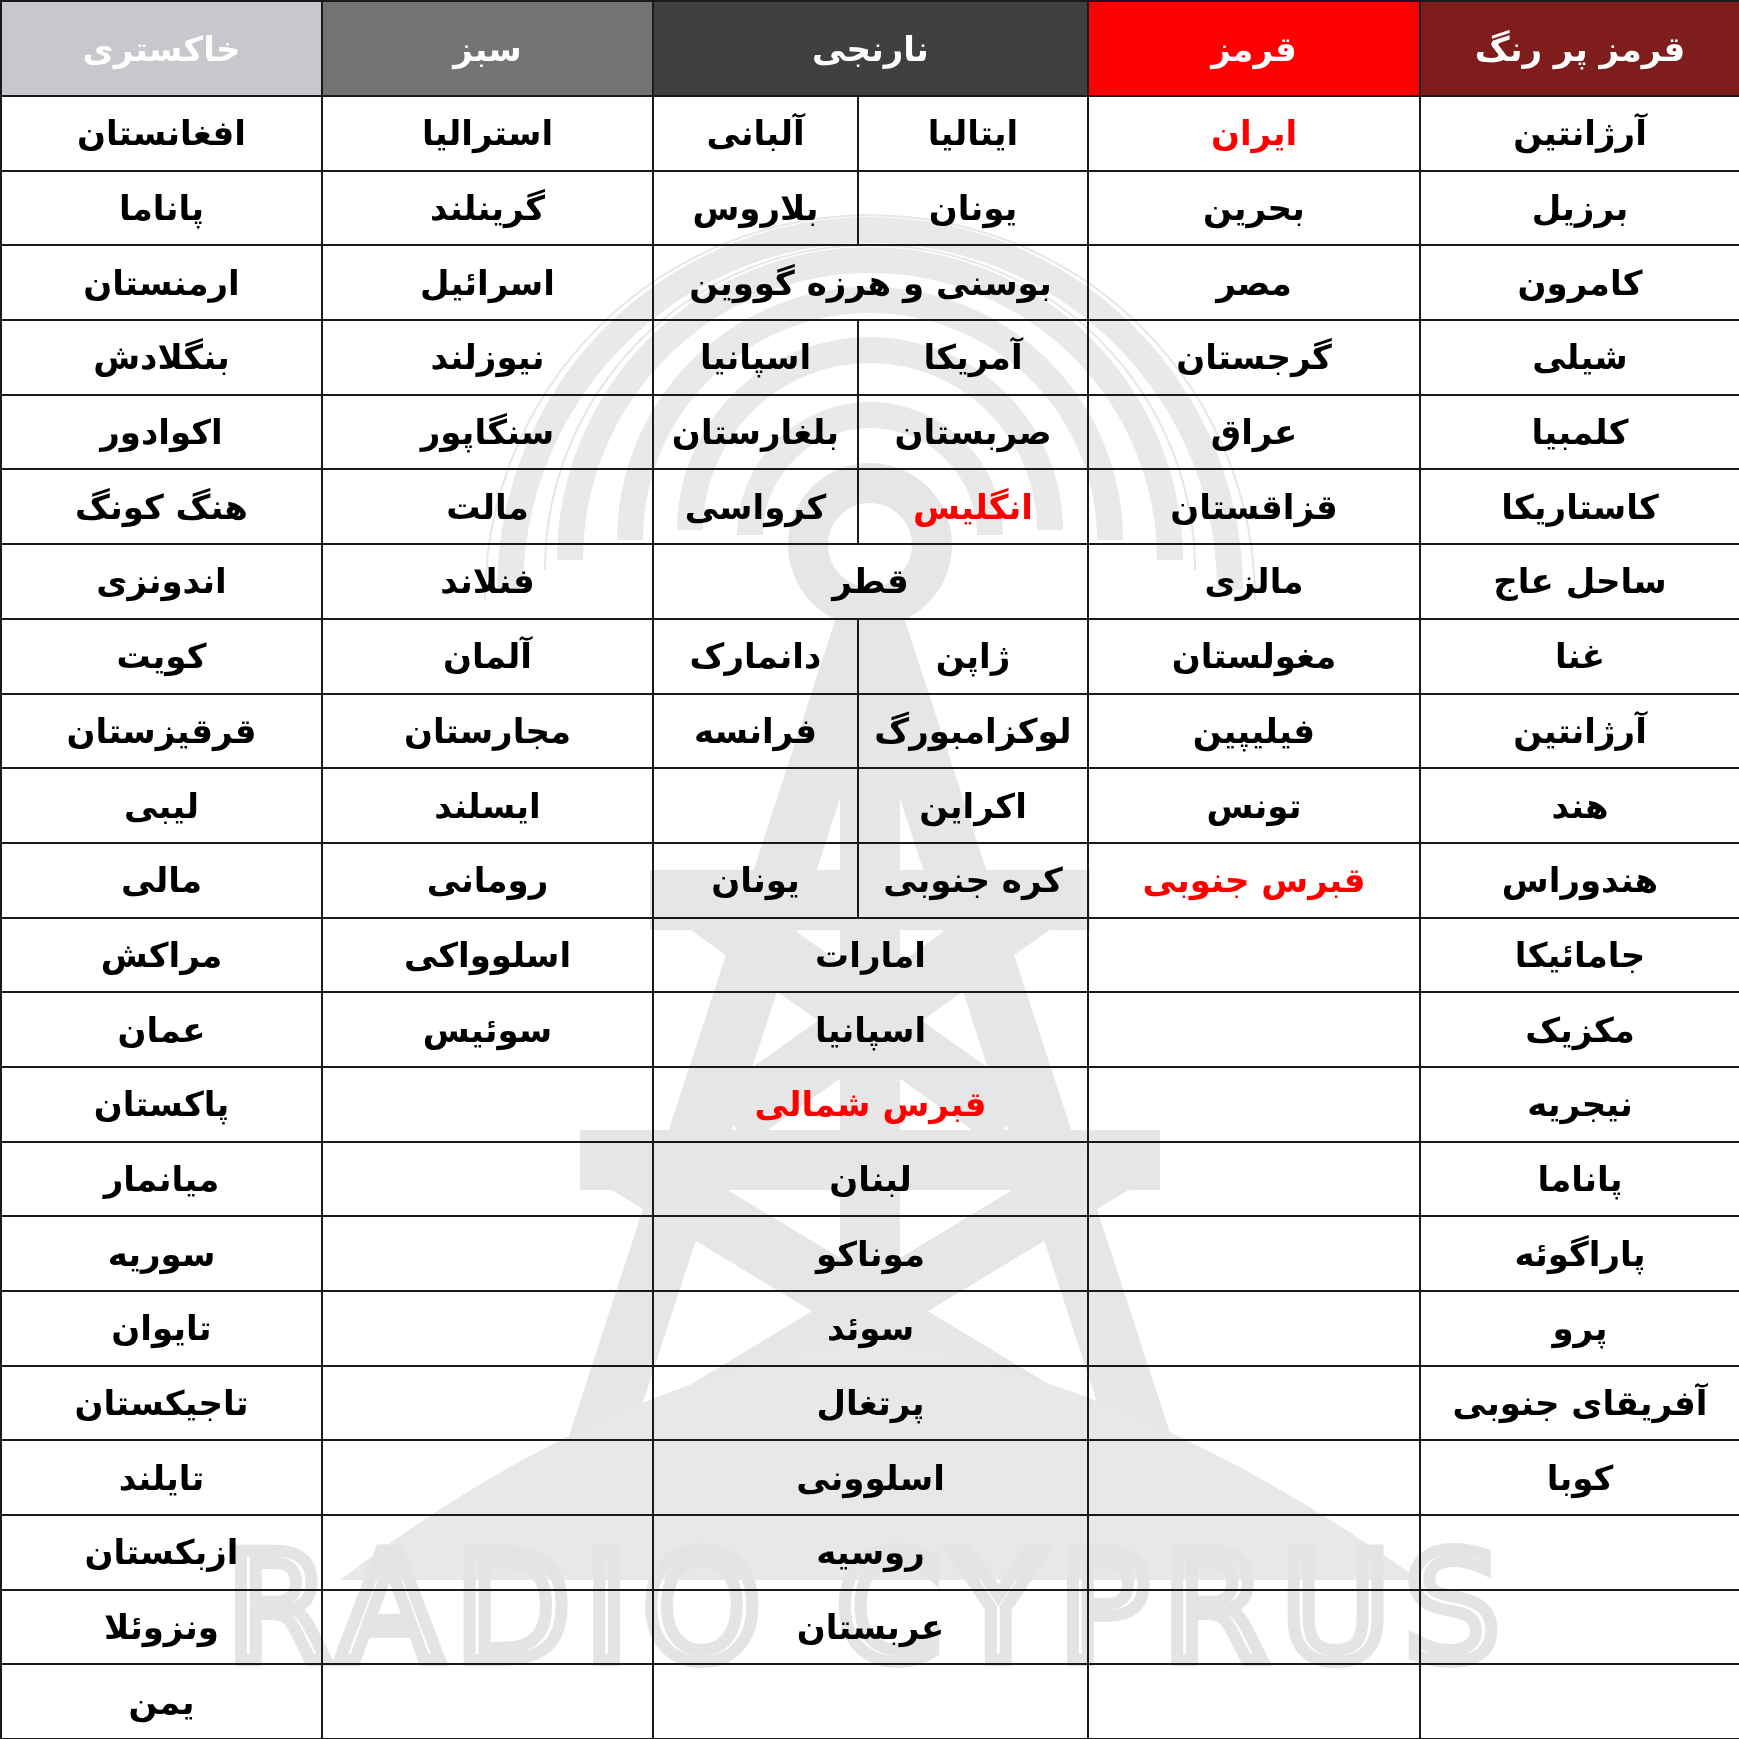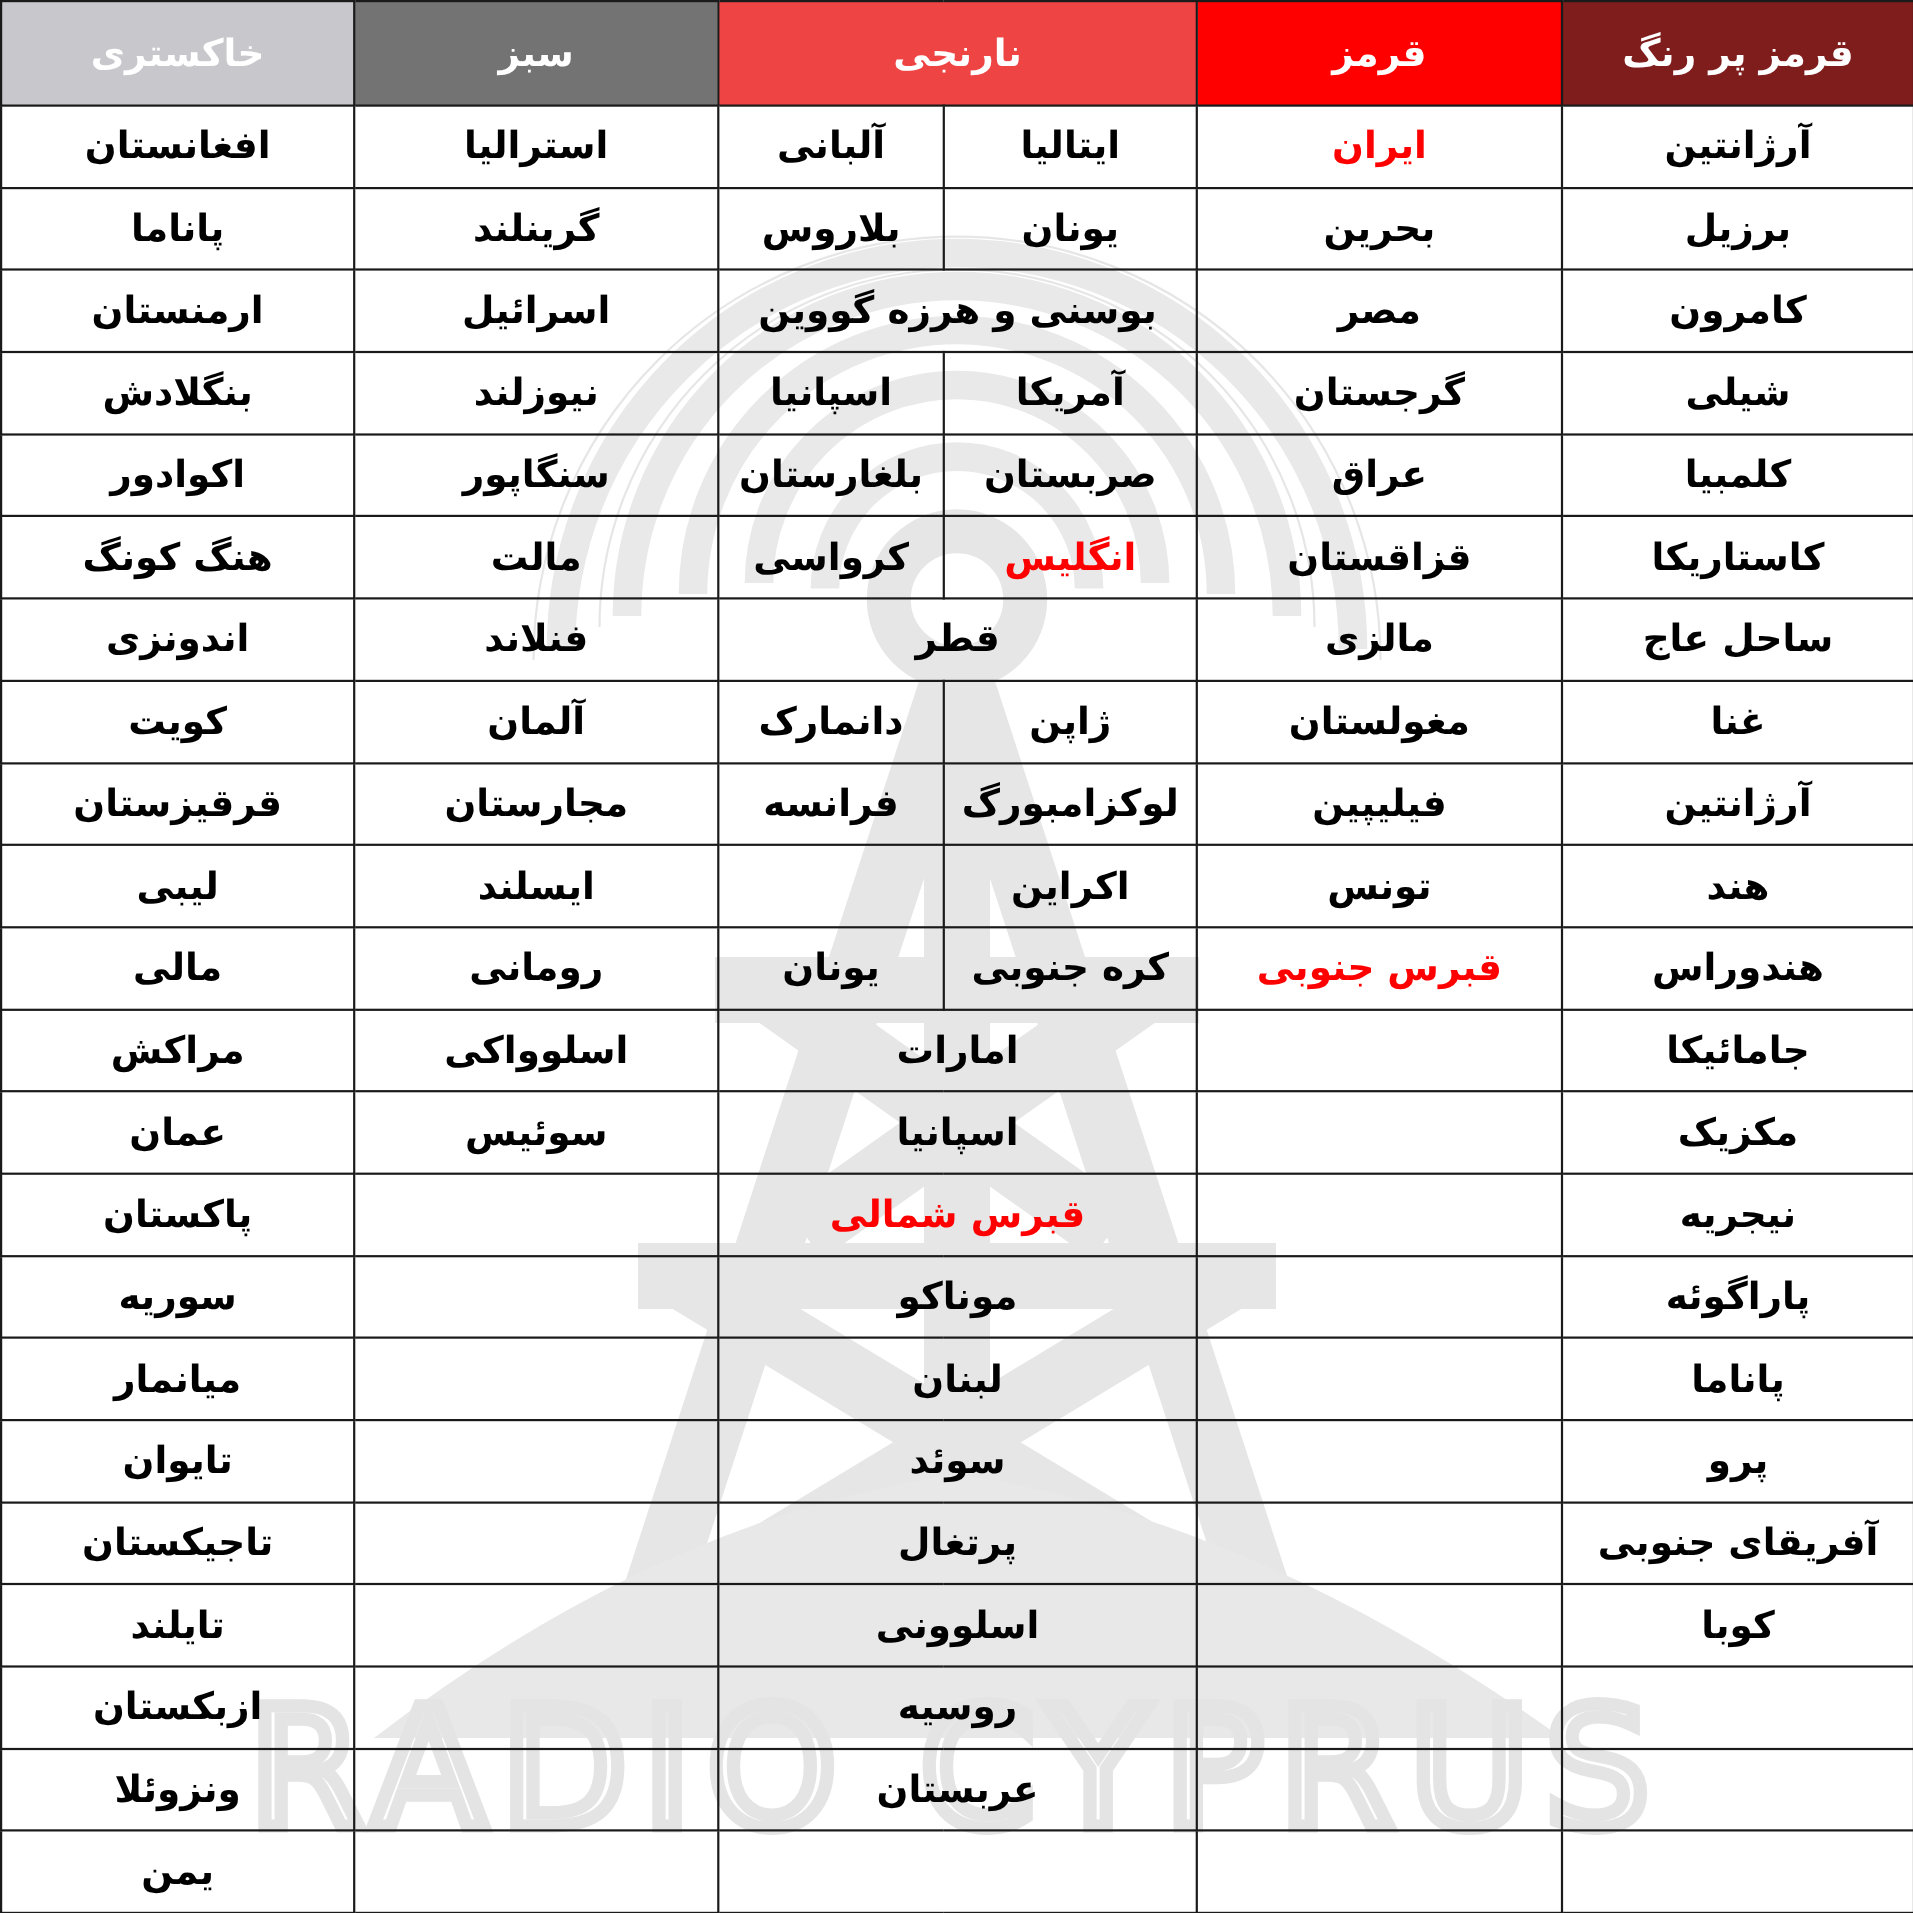--- a/index.html
+++ b/index.html
@@ -52,21 +52,21 @@
     <col style="width:331px">
     <col style="width:205px">
     <col style="width:230px">
     <col style="width:332px">
     <col style="width:320px">
   </colgroup>
   <thead>
     <tr>
       <th style="background:#c8c7cc">خاکستری</th>
       <th style="background:#737373">سبز</th>
-      <th colspan="2" style="background:#ef4444">نارنجی</th>
+      <th colspan="2" style="background:#404040">نارنجی</th>
       <th style="background:#ff0000">قرمز</th>
       <th style="background:#7f1d1d">قرمز پر رنگ</th>
     </tr>
   </thead>
   <tbody id="tbody">
       <tr>
         <td>افغانستان</td>
         <td>استرالیا</td>
         <td>آلبانی</td>
         <td>ایتالیا</td>
@@ -166,32 +166,32 @@
         <td>مکزیک</td>
       </tr>
       <tr>
         <td>پاکستان</td>
         <td></td>
         <td colspan="2" class="hl">قبرس شمالی</td>
         <td></td>
         <td>نیجریه</td>
       </tr>
       <tr>
+        <td>میانمار</td>
+        <td></td>
+        <td colspan="2">لبنان</td>
+        <td></td>
+        <td>پاناما</td>
+      </tr>
+      <tr>
         <td>سوریه</td>
         <td></td>
         <td colspan="2">موناکو</td>
         <td></td>
         <td>پاراگوئه</td>
-      </tr>
-      <tr>
-        <td>میانمار</td>
-        <td></td>
-        <td colspan="2">لبنان</td>
-        <td></td>
-        <td>پاناما</td>
       </tr>
       <tr>
         <td>تایوان</td>
         <td></td>
         <td colspan="2">سوئد</td>
         <td></td>
         <td>پرو</td>
       </tr>
       <tr>
         <td>تاجیکستان</td>

